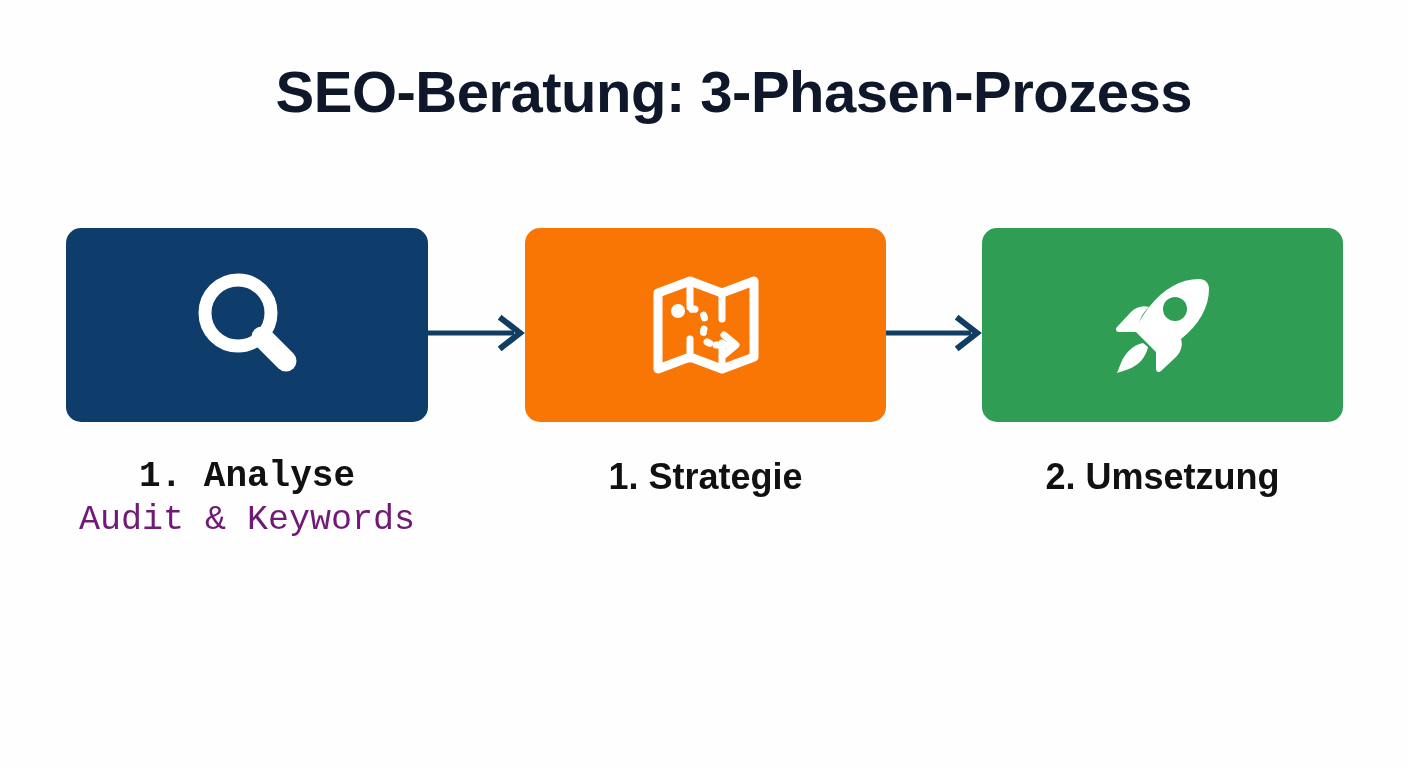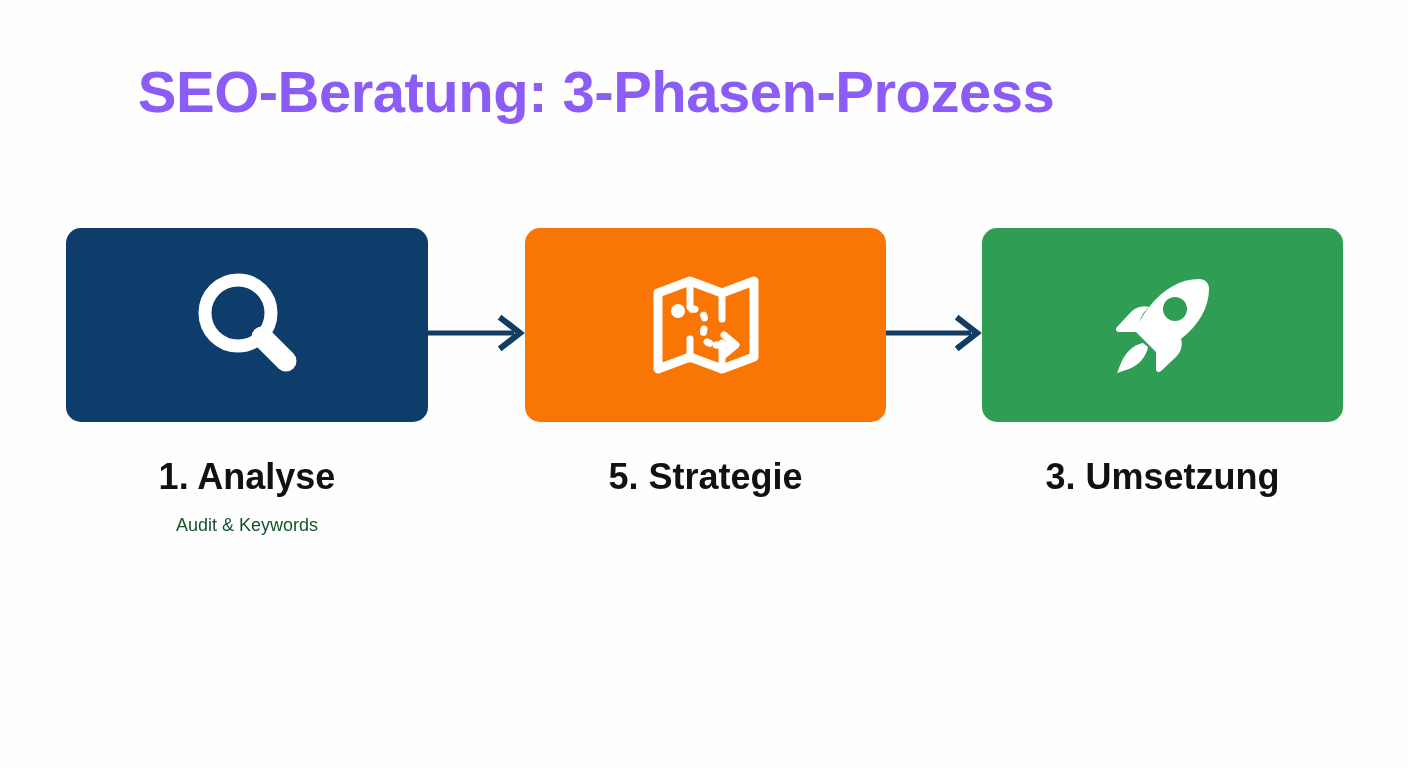--- a/index.html
+++ b/index.html
@@ -18,35 +18,35 @@
     width: 1408px;
     height: 768px;
   }
 
   
   .title {
     position: absolute;
     top: 62px;
     left: 0;
     width: 1192px;
-    text-align: center;
+    text-align: right;
     font-size: 58px;
     font-weight: bold;
     letter-spacing: -0.5px;
-    color: #8b5cf6;
+    color: #0f172a;
     line-height: 1.05;
     white-space: nowrap;
   }
 
   
   .phase {
     position: absolute;
     top: 228px;
   }
-  .phase-1 { left: 66px;  width: 362px; }
+  .phase-1 { left: 66px;  width: 362px; font-family: Liberation Mono, monospace; }
   .phase-2 { left: 525px; width: 361px; }
   .phase-3 { left: 982px; width: 361px; }
 
   .card {
     height: 194px;
     border-radius: 15px;
     display: flex;
     align-items: center;
     justify-content: center;
     box-sizing: border-box;
@@ -65,25 +65,25 @@
   .phase-title {
     margin-top: 35px;
     text-align: center;
     font-size: 36px;
     font-weight: bold;
     color: #111111;
     line-height: 1.1;
     white-space: nowrap;
   }
   .phase-sub {
-    margin-top: 19px;
+    margin-top: 4px;
     text-align: center;
-    font-size: 18px;
+    font-size: 35px;
     font-weight: normal;
-    color: #14532d;
+    color: #701a75;
     line-height: 1.1;
     white-space: nowrap;
   }
 
   
   .connector {
     position: absolute;
     top: 314px;
     height: 38px;
   }
@@ -132,21 +132,21 @@
 
           <circle cx="32" cy="46" r="7" fill="#ffffff"></circle>
 
           <path d="M32 46 L48 44 Q62 46 58 64 Q54 80 74 80" fill="none" stroke="#ffffff" stroke-width="7" stroke-linecap="round" stroke-dasharray="3 11"></path>
 
           <path d="M70 80 L86 80" stroke="#ffffff" stroke-width="7" stroke-linecap="round"></path>
           <polyline points="78,70 90,80 78,90" fill="none" stroke="#ffffff" stroke-width="7" stroke-linecap="round" stroke-linejoin="round"></polyline>
         </svg>
       </span>
     </div>
-    <div class="phase-title">5. Strategie</div>
+    <div class="phase-title">1. Strategie</div>
   </div>
 
   <div class="connector connector-2">
     <svg viewBox="0 0 96 38" xmlns="http://www.w3.org/2000/svg">
       <line x1="0" y1="19" x2="85" y2="19" stroke="#123d63" stroke-width="5"></line>
       <polyline points="73,5 91,19 73,33" fill="none" stroke="#123d63" stroke-width="6" stroke-linecap="square" stroke-linejoin="miter"></polyline>
     </svg>
   </div>
 
   <div class="phase phase-3">
@@ -165,16 +165,16 @@
                      L53 84 C62 82 72 77 78 74 Z"></path>
 
             <circle cx="72" cy="44" r="12" fill="#2f9e54"></circle>
 
             <path d="M40 78 C30 80 22 88 18 98 L14 108 L26 104
                      C36 100 43 92 45 82 Z"></path>
           </g>
         </svg>
       </span>
     </div>
-    <div class="phase-title">3. Umsetzung</div>
+    <div class="phase-title">2. Umsetzung</div>
   </div>
 
 </div>
 
 </body></html>

